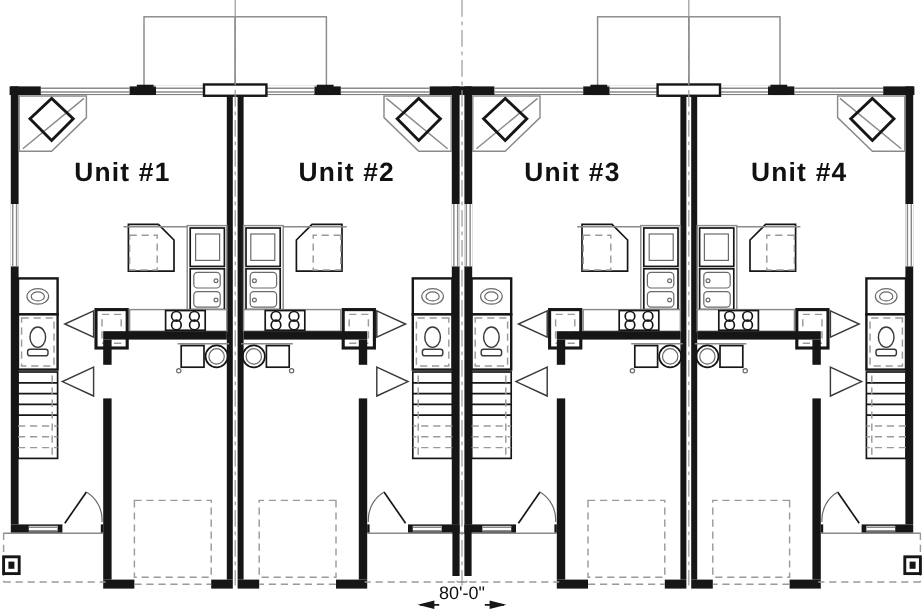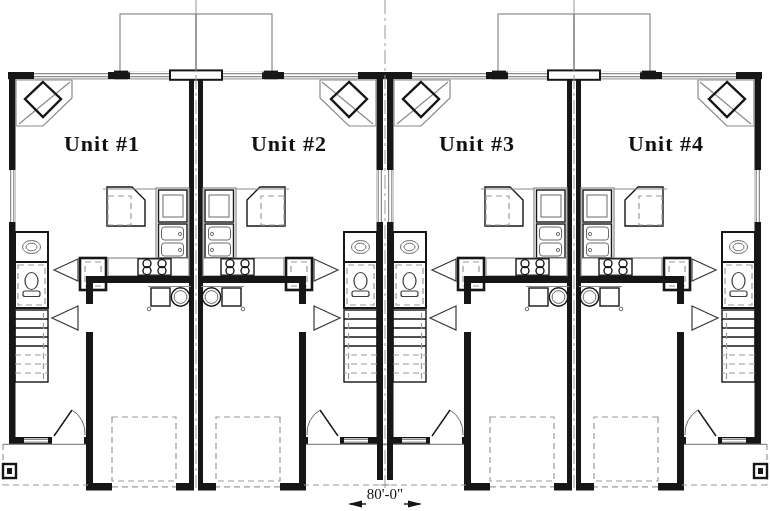--- a/index.html
+++ b/index.html
@@ -1,17 +1,17 @@
 <!DOCTYPE html>
 <html><head>
 <meta charset="utf-8">
 <style>
   html,body{margin:0;padding:0;background:#ffffff;}
   .page{width:770px;height:511px;background:#ffffff;position:relative;overflow:hidden;
-        font-family:Liberation Serif, serif;}
+        font-family:Liberation Sans, sans-serif;}
   svg{display:block;}
   .wall{fill:#161616;stroke:none;}
   .wout{fill:#ffffff;stroke:#161616;stroke-width:2;}
   .woutb{fill:#ffffff;stroke:#161616;stroke-width:2.6;}
   .blk{fill:none;stroke:#161616;stroke-width:1.4;}
   .blk2{fill:none;stroke:#161616;stroke-width:2.4;}
   .thin{fill:none;stroke:#8a8a8a;stroke-width:1.2;}
   .thinw{fill:#ffffff;stroke:#8a8a8a;stroke-width:1.2;}
   .dash{fill:none;stroke:#9a9a9a;stroke-width:1.2;stroke-dasharray:6 4;}
   .dashdot{fill:none;stroke:#999999;stroke-width:1;stroke-dasharray:14 4 3 4;}

